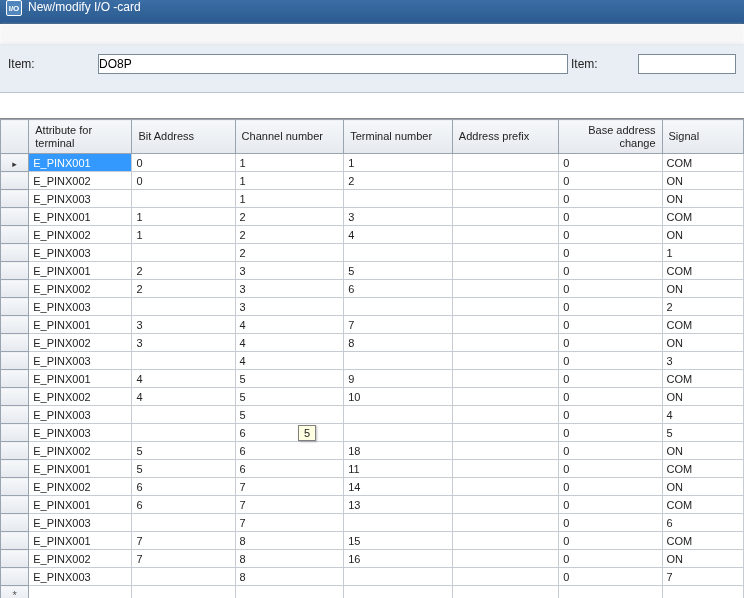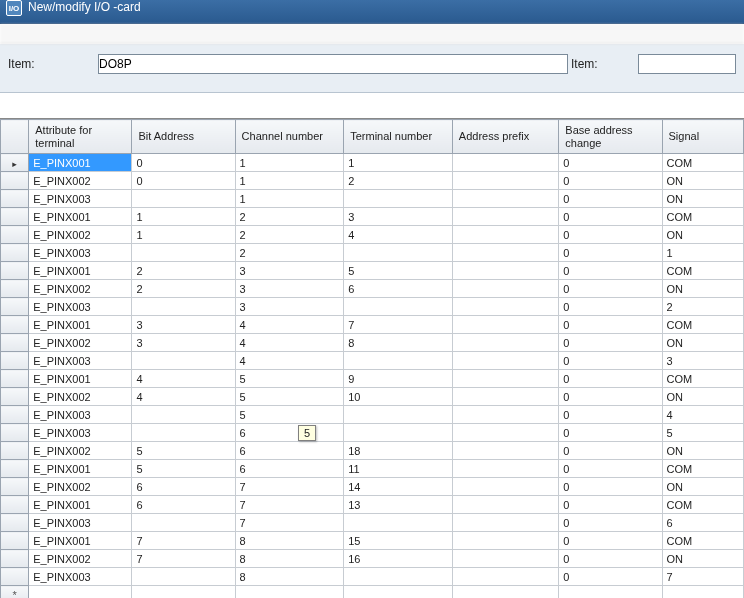--- a/index.html
+++ b/index.html
@@ -98,21 +98,21 @@
   }
   table.datagrid th.rowhdr-h {
     width: 26px;
     background: linear-gradient(#f6f8fa,#e5e9ee);
   }
   table.datagrid th.col-attr   { width: 95px; }
   table.datagrid th.col-bit    { width: 95px; }
   table.datagrid th.col-chan   { width: 100px; }
   table.datagrid th.col-term   { width: 100px; }
   table.datagrid th.col-prefix { width: 98px; }
-  table.datagrid th.col-base   { width: 95px; }
+  table.datagrid th.col-base   { width: 95px; text-align: right; }
   table.datagrid th.col-sig    { width: 75px; }
 
   table.datagrid td {
     border: 1px solid #c7ccd2;
     padding: 2px 4px;
     height: 18px;
     background: #fff;
     white-space: nowrap;
   }
   table.datagrid td.rowhdr {

